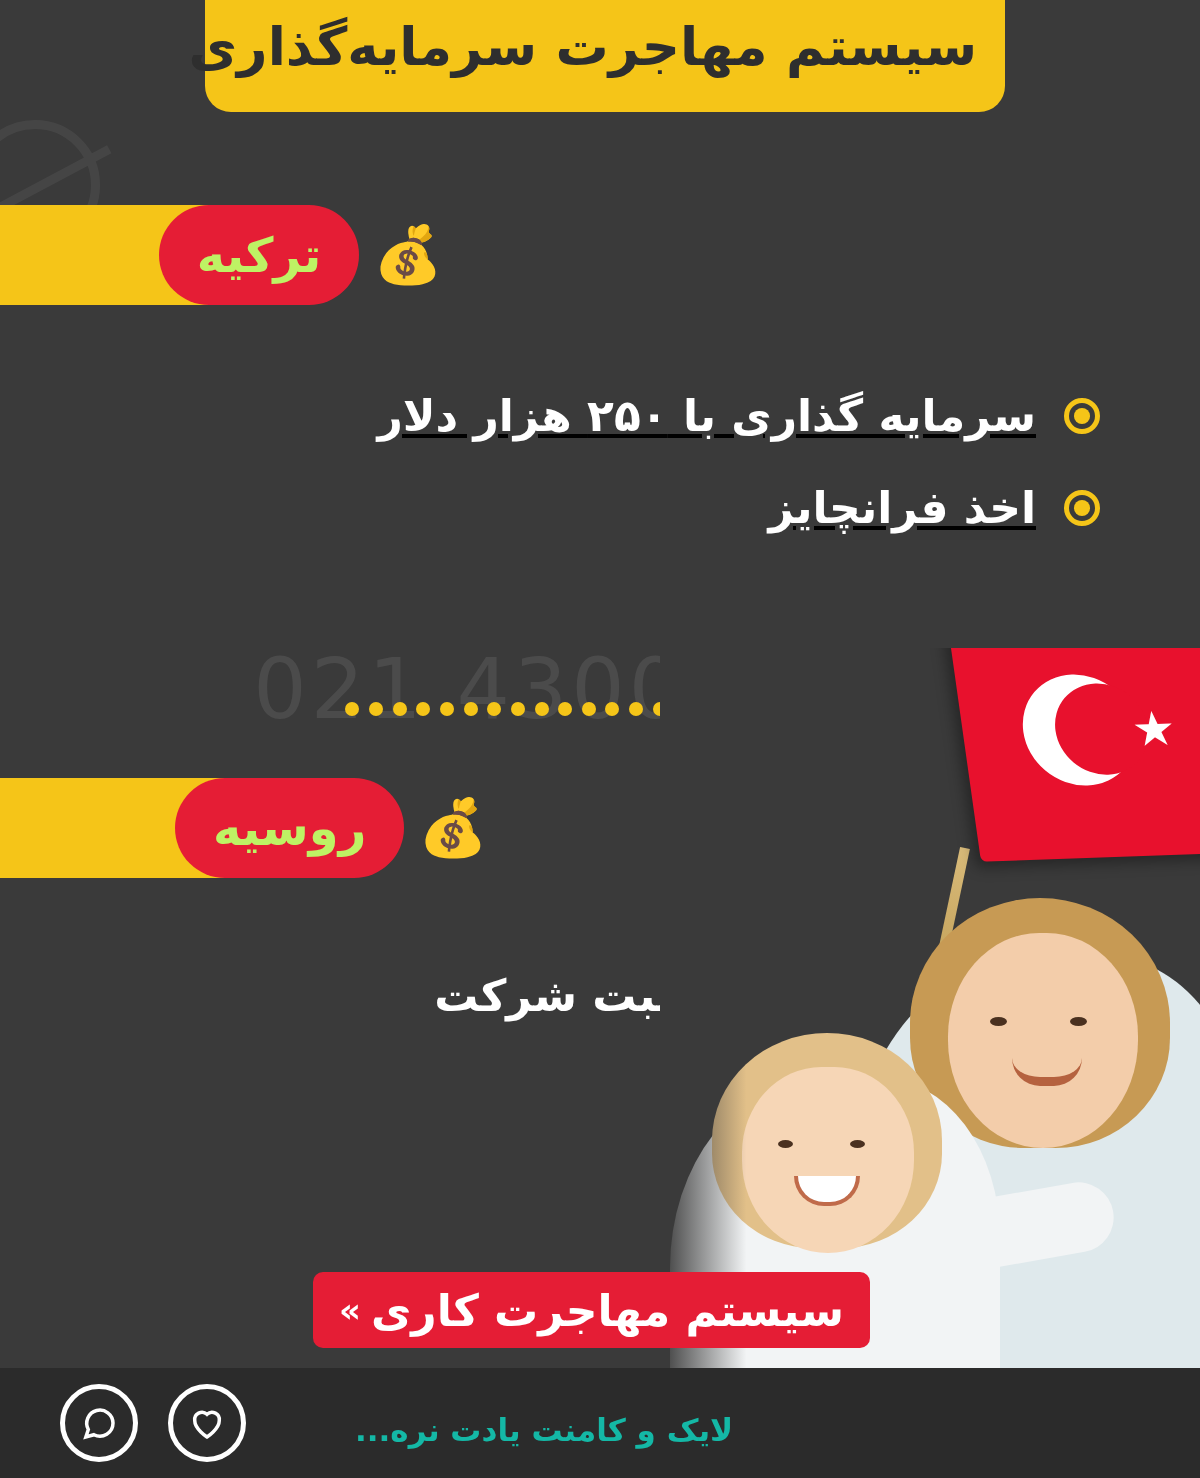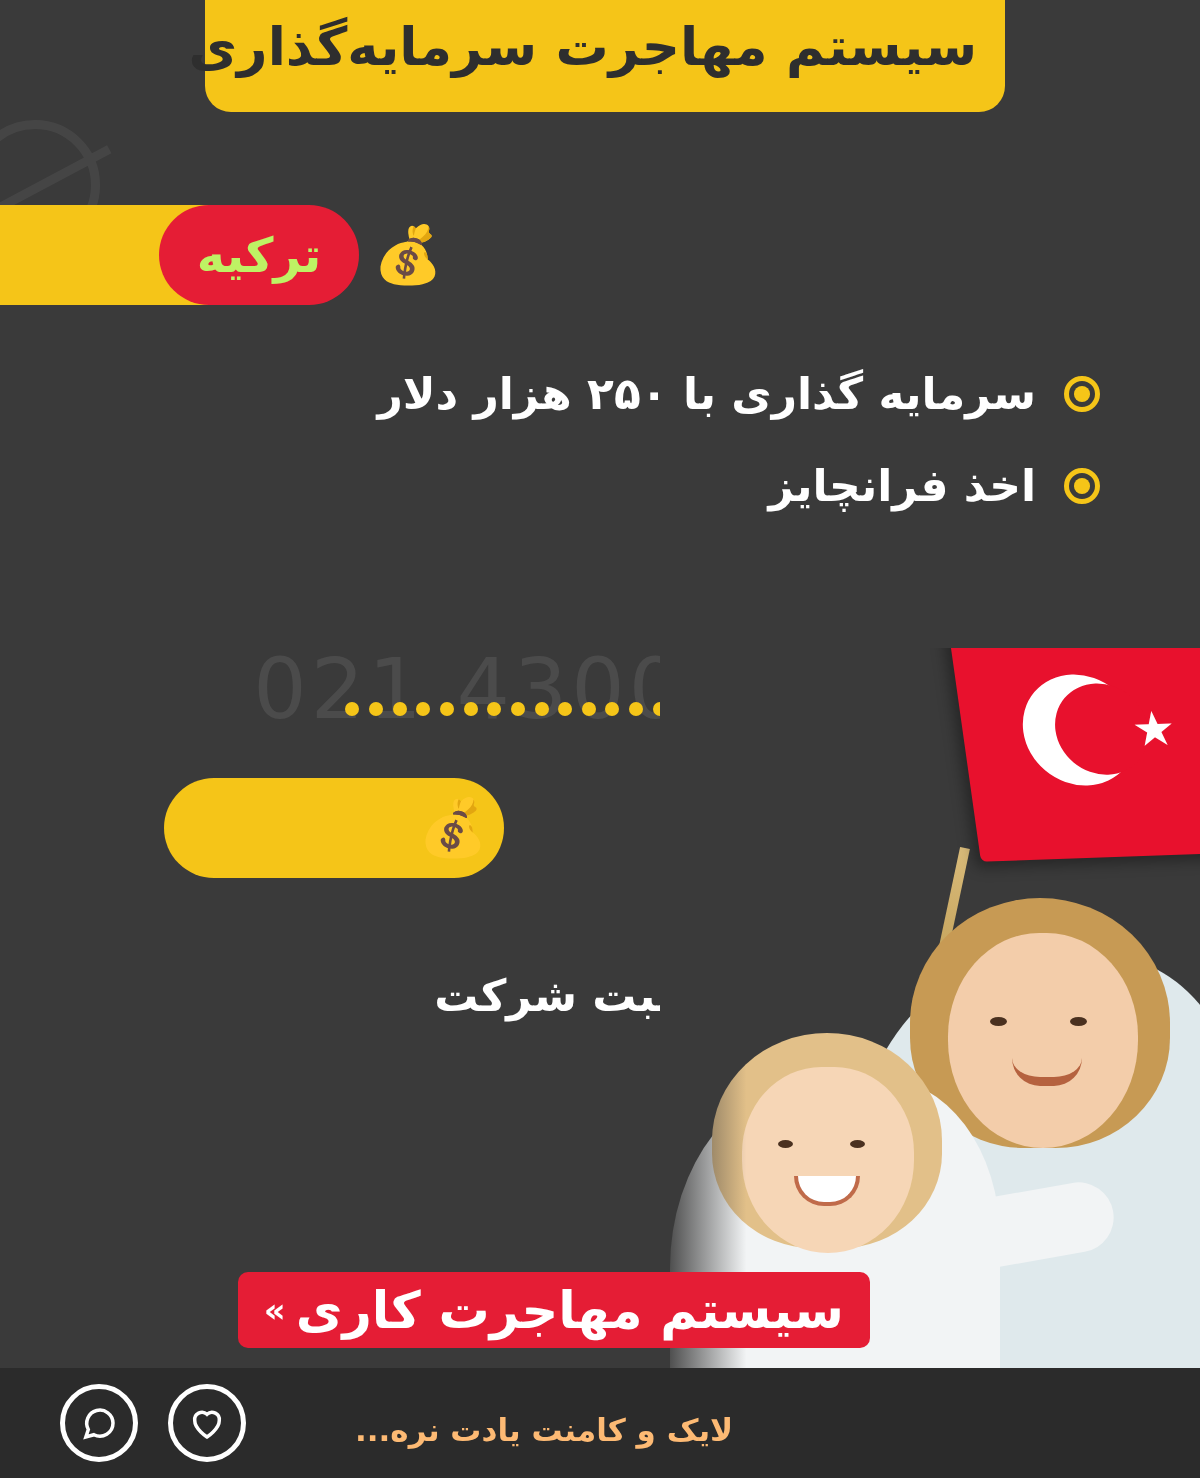--- a/index.html
+++ b/index.html
@@ -131,21 +131,21 @@
     margin-left: 14px;
   }
 
   #pill-turkey { top: 205px; right: 745px; }
   #pill-turkey .pill-yellow { width: 330px; left: -230px; right: auto; }
   #pill-russia { top: 778px; right: 700px; }
   #pill-russia .pill-yellow { width: 340px; left: -240px; right: auto; }
 
   
   .list { position: absolute; right: 100px; width: 700px; }
-  #list-turkey { top: 348px; }
+  #list-turkey { top: 370px; text-decoration: underline; }
   #list-russia { top: 950px; }
   .list-item {
     display: flex;
     flex-direction: row;
     align-items: center;
     justify-content: flex-start;
     height: 92px;
   }
   .bullet {
     flex: 0 0 auto;
@@ -201,21 +201,21 @@
     border-radius: 10px;
     height: 76px;
     padding: 0 26px;
     display: flex;
     flex-direction: row;
     align-items: center;
     gap: 16px;
   }
   .cta .cta-text {
     color: #ffffff;
-    font-size: 51px;
+    font-size: 44px;
     font-weight: bold;
     white-space: nowrap;
   }
   .cta .chev {
     color: #ffffff;
     font-size: 34px;
     font-weight: bold;
     letter-spacing: -6px;
     direction: ltr;
   }
@@ -250,21 +250,21 @@
     display: flex;
     align-items: center;
     justify-content: center;
     background: transparent;
   }
   .ic svg { width: 42px; height: 42px; }
   .bottom-text {
     position: absolute;
     left: 355px;
     bottom: 30px;
-    color: #fdba74;
+    color: #14b8a6;
     font-size: 31px;
     font-weight: bold;
     white-space: nowrap;
   }
 
   
   .photo {
     position: absolute;
     left: 660px;
     bottom: 0;
@@ -506,20 +506,23 @@
       <i></i>
       <i></i>
       <i></i>
       <i></i>
       <i></i>
       <i></i>
   </div>
 
   <div class="pill" id="pill-russia">
     <div class="pill-yellow"></div>
+    <div class="pill-red">
+      <span class="pill-label">روسیه</span>
+    </div>
     <span class="moneybag">💰</span>
   </div>
 
   <div class="list" id="list-russia">
     <div class="list-item">
       <span class="bullet">
           <span class="dot"></span>
         </span>
       <span class="item-text">سرمایه گذاری و ثبت شرکت</span>
     </div>

